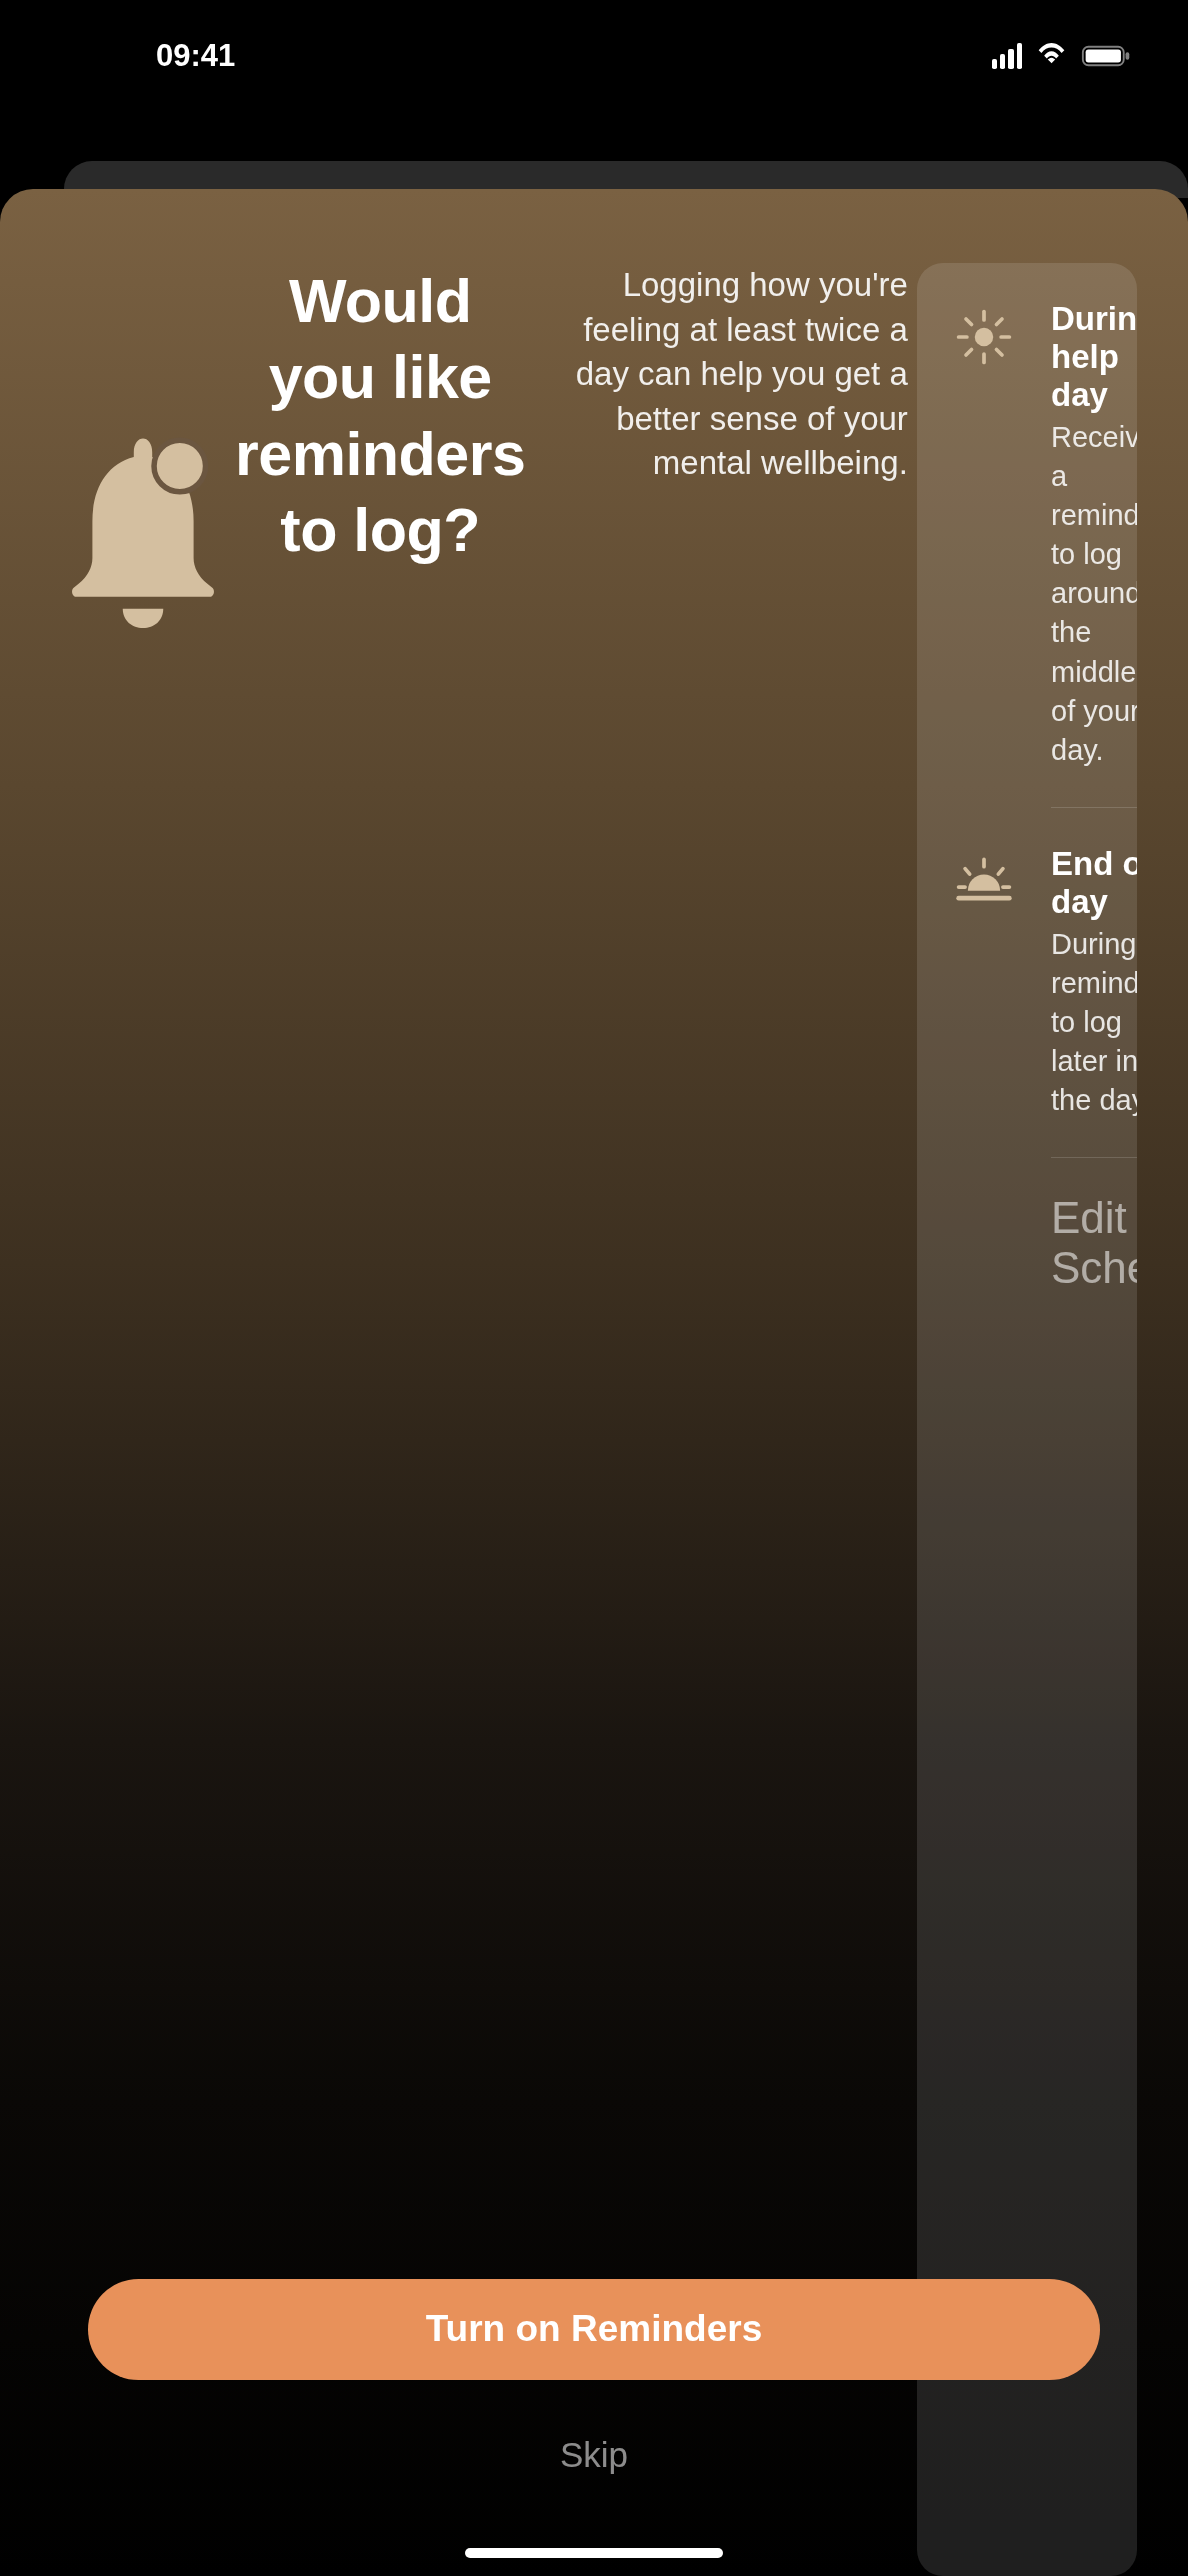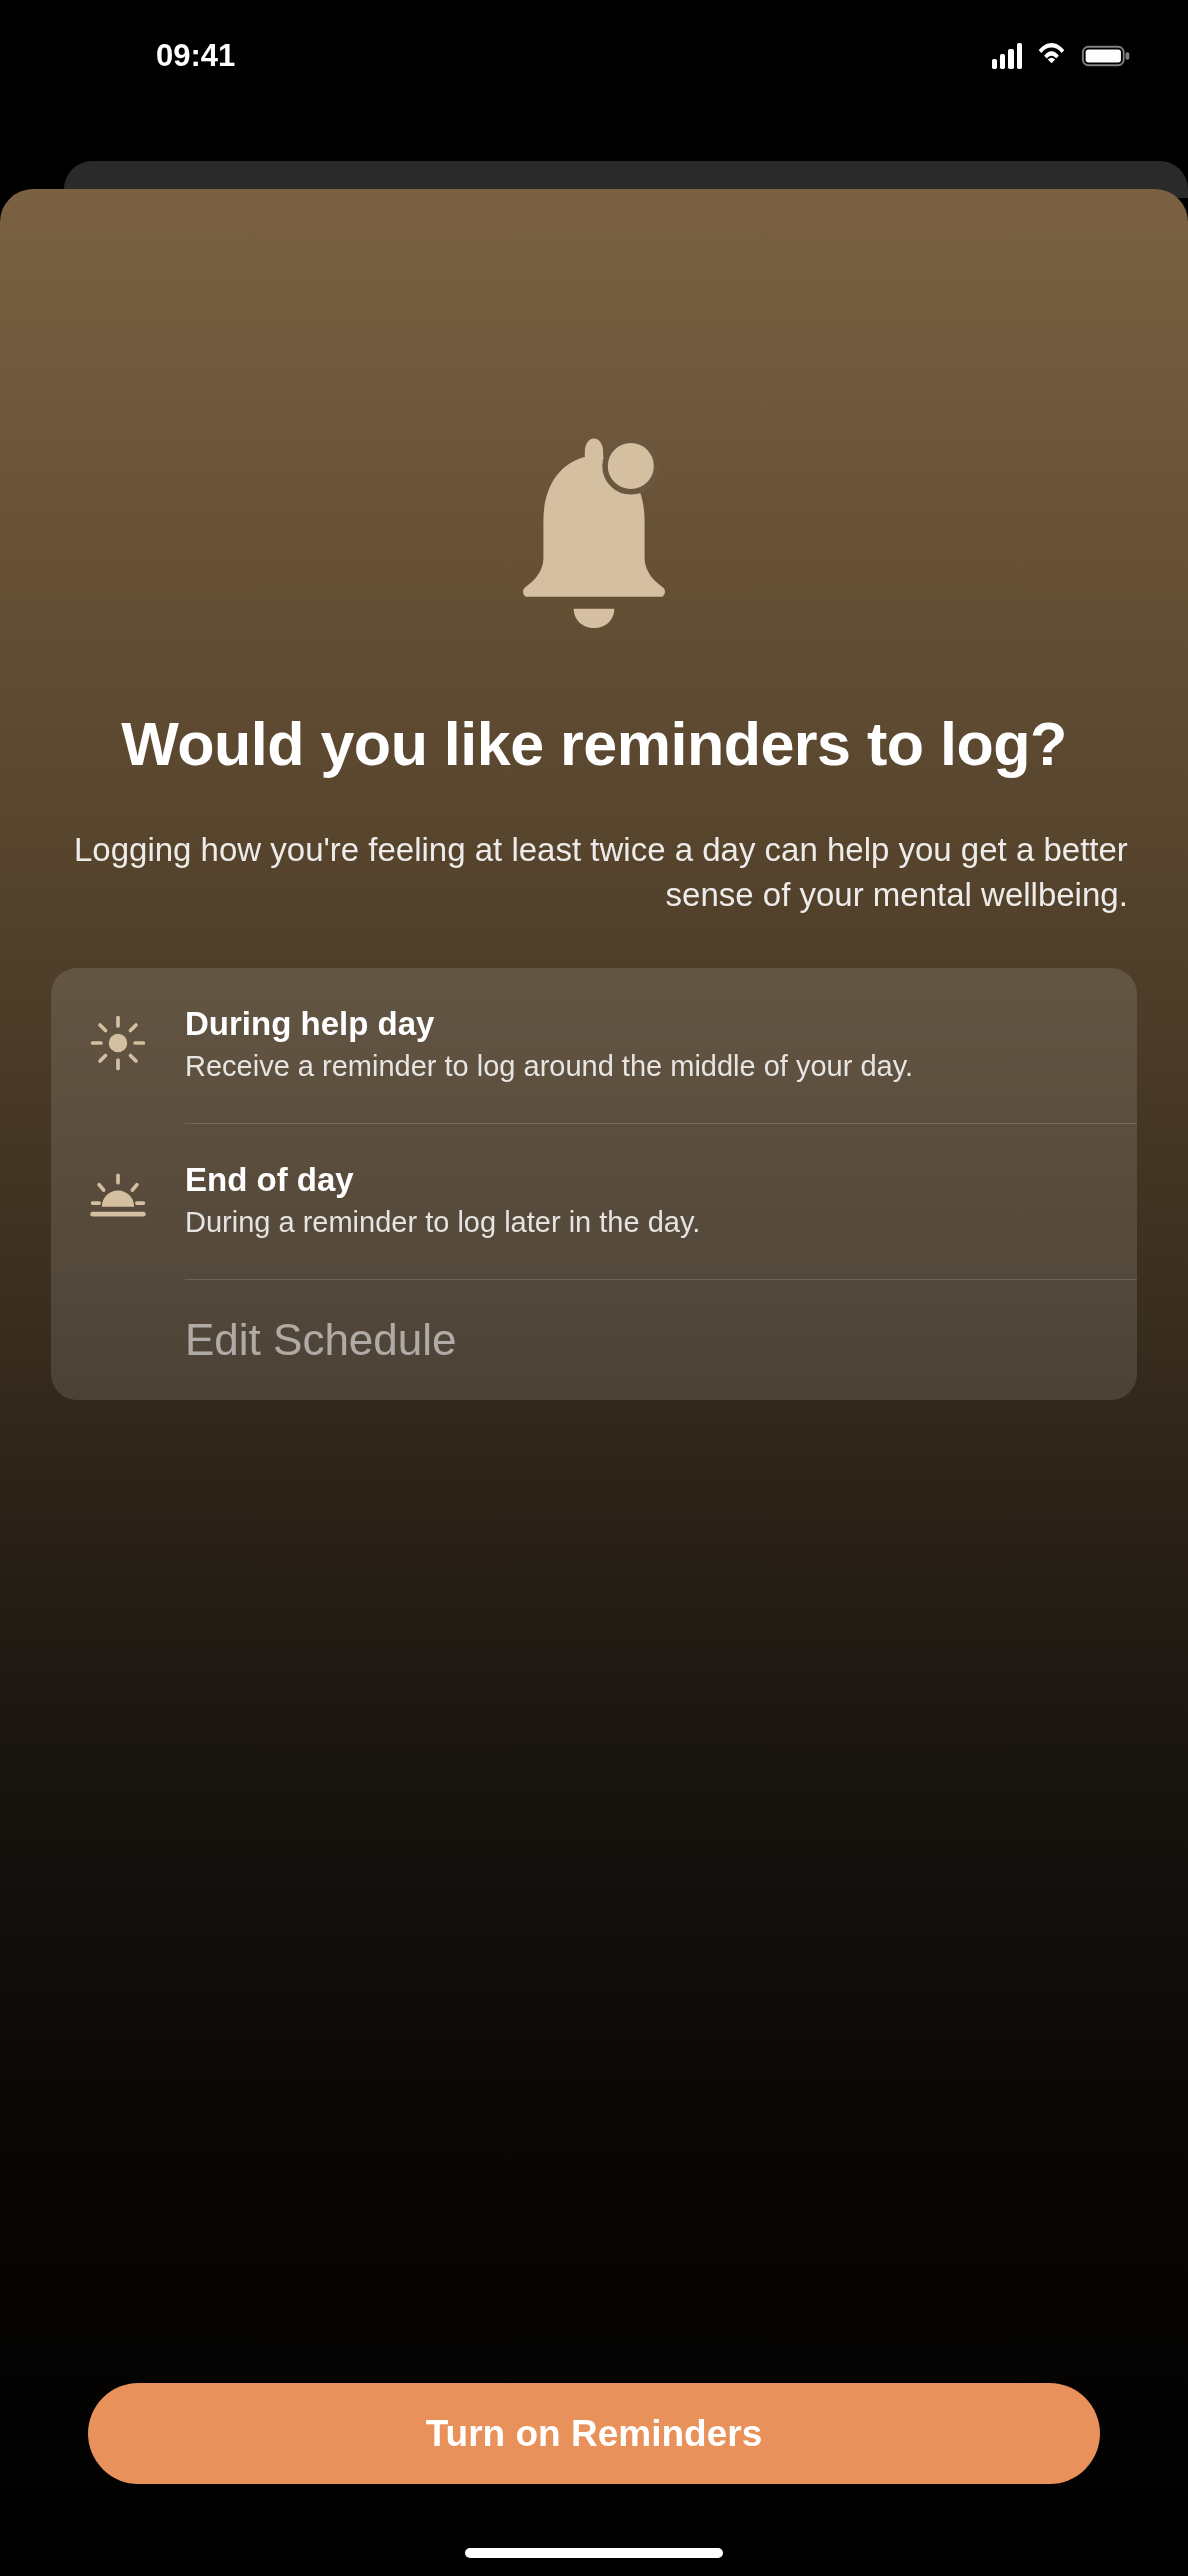--- a/index.html
+++ b/index.html
@@ -88,21 +88,20 @@
     .sheet {
       position: absolute;
       top: 189px;
       left: 0;
       right: 0;
       bottom: 0;
       background: linear-gradient(180deg, #7a6142 0%, #5a472f 25%, #3d3020 45%, #1a1510 65%, #0a0806 80%, #000 100%);
       border-radius: 33px 33px 0 0;
       padding: 74px 51px 0;
       display: flex;
-      flex-direction: column;
     }
     
     .bell-icon {
       display: flex;
       justify-content: center;
       margin-top: 166px;
       margin-bottom: 74px;
     }
     
     .bell-icon svg {
@@ -322,18 +321,19 @@
     </div>
 
     <div class="card-divider"></div>
 
     <div class="card-link">Edit Schedule</div>
 
   </div>
 
   <div class="bottom-actions">
     <button class="primary-button">Turn on Reminders</button>
+    <button class="skip-button">Skip</button>
   </div>
 
 </div>
 
 <div class="home-indicator"></div>
 
 
 </body></html>

